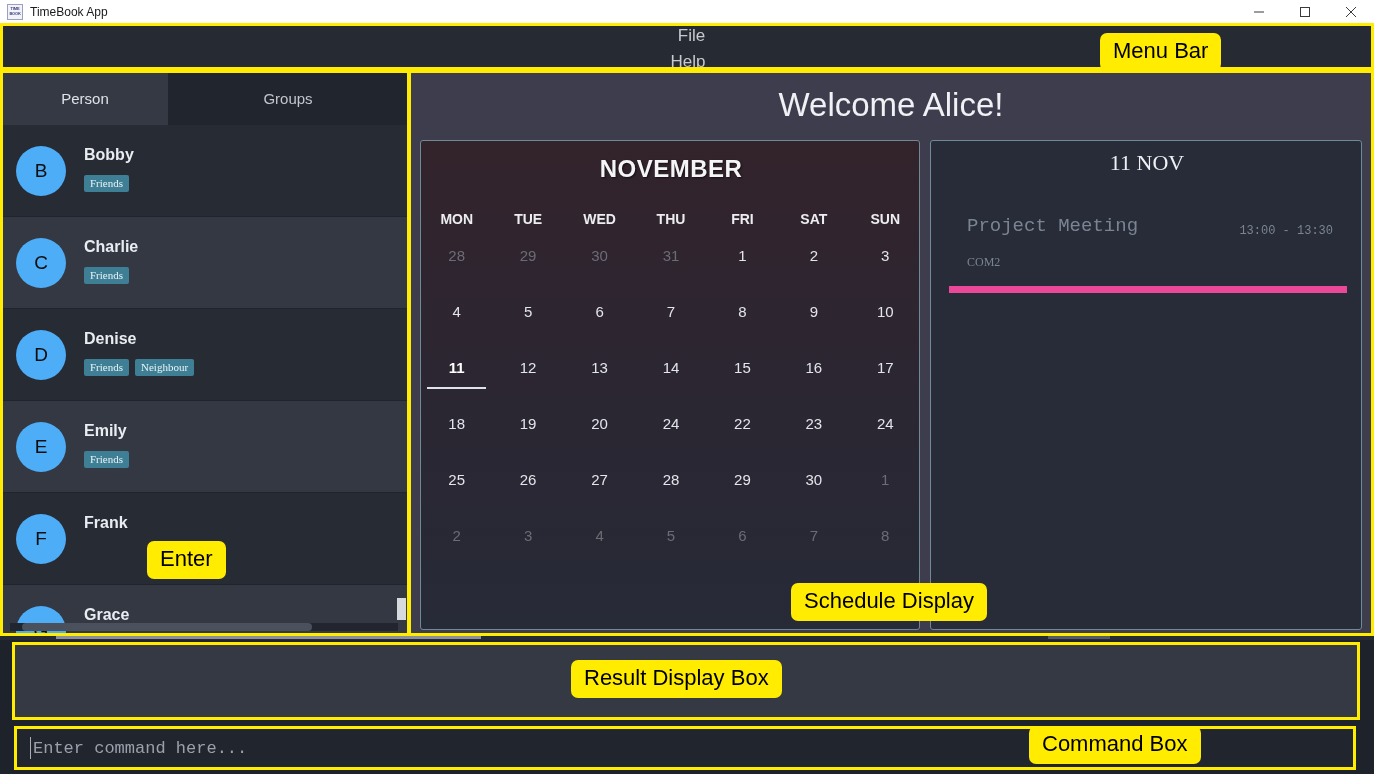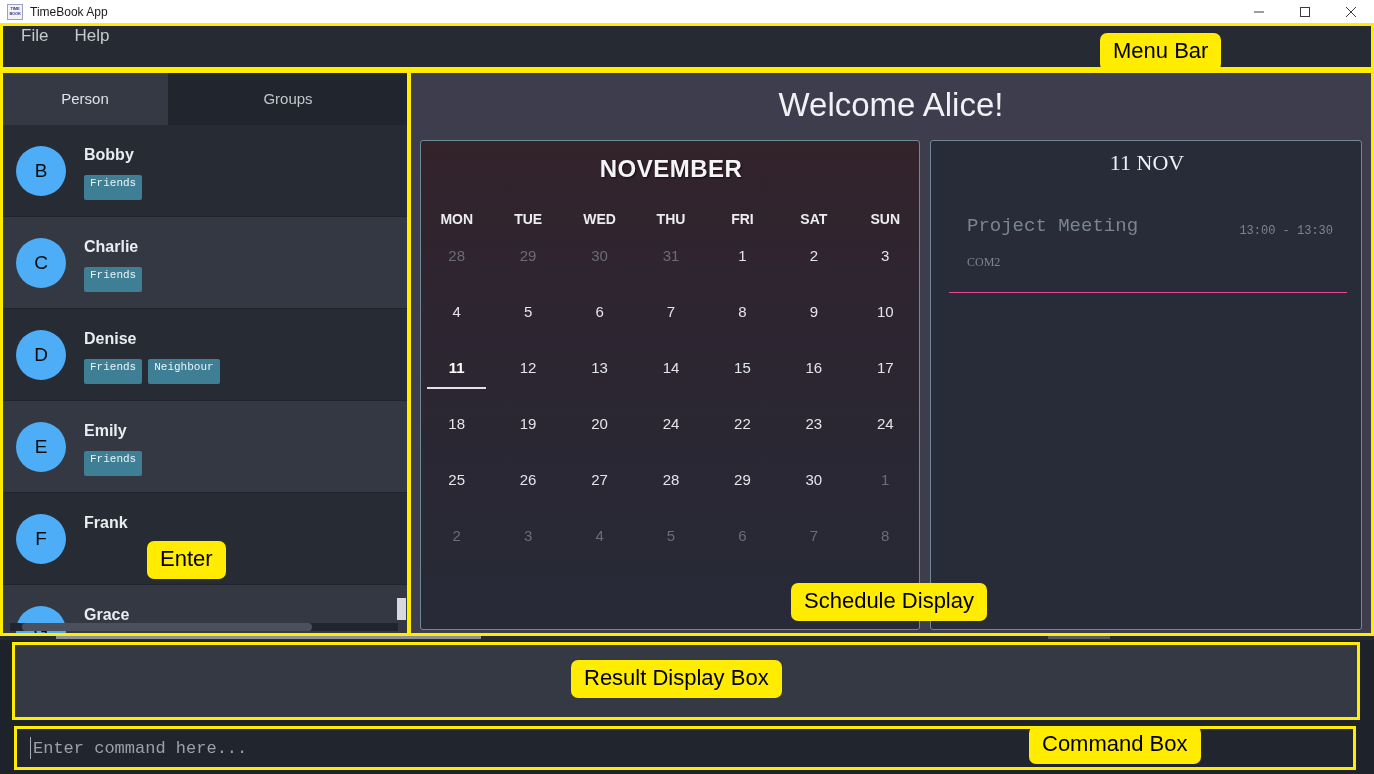--- a/index.html
+++ b/index.html
@@ -47,21 +47,21 @@
     display: flex; align-items: center; justify-content: center;
     color: #3a3a3a;
   }
   .win-btn svg { display: block; }
 
   
   .menubar {
     position: absolute; left: 0; top: 23px;
     width: 1374px; height: 46px;
     background: #262a33;
-    display: flex; align-items: flex-start;
+    display: flex; align-items: center; flex-direction: column;
   }
   .menu-item {
     color: #c6c9ce;
     font-size: 17px;
     padding: 3px 12px;
     margin-left: 9px;
     font-family: "Liberation Sans", sans-serif;
   }
   .menu-item.m2 { margin-left: 2px; }
 
@@ -112,23 +112,23 @@
     font-family: "Liberation Sans", sans-serif;
   }
   .tagrow {
     position: absolute; left: 82px; top: 50px;
     display: flex; gap: 6px;
   }
   .tag {
     background: #3f7f95;
     color: #eaf3f6;
     font-size: 11px;
-    padding: 2px 6px 11px 6px;
+    padding: 2px 6px 3px 6px;
     border-radius: 2px;
-    font-family: Liberation Mono, monospace;
+    font-family: Liberation Serif, serif;
   }
   .hscroll {
     position: absolute; left: 8px; bottom: 3px;
     width: 388px; height: 8px; background: #21252e;
   }
   .hscroll-thumb {
     position: absolute; left: 12px; top: 0;
     width: 290px; height: 8px; background: #4a505c; border-radius: 4px;
   }
   .vscroll-thumb {
@@ -204,21 +204,21 @@
   }
   .sched-title {
     position: absolute; top: 9px; left: 0; width: 432px;
     text-align: center;
     font-size: 22px; color: #eef0f4;
     font-family: "Liberation Serif", serif;
   }
   .sched-item {
     position: absolute; left: 18px; top: 66px;
     width: 398px; height: 86px;
-    border-bottom: 1px solid #ec4899;
+    border-bottom: 7px solid #ec4899;
   }
   .sched-name {
     position: absolute; left: 18px; top: 8px;
     font-size: 19px; color: #7b8492;
     font-family: "Liberation Mono", monospace;
   }
   .sched-loc {
     position: absolute; left: 18px; top: 48px;
     font-size: 12px; color: #7b8492;
     font-family: Liberation Serif, serif;

